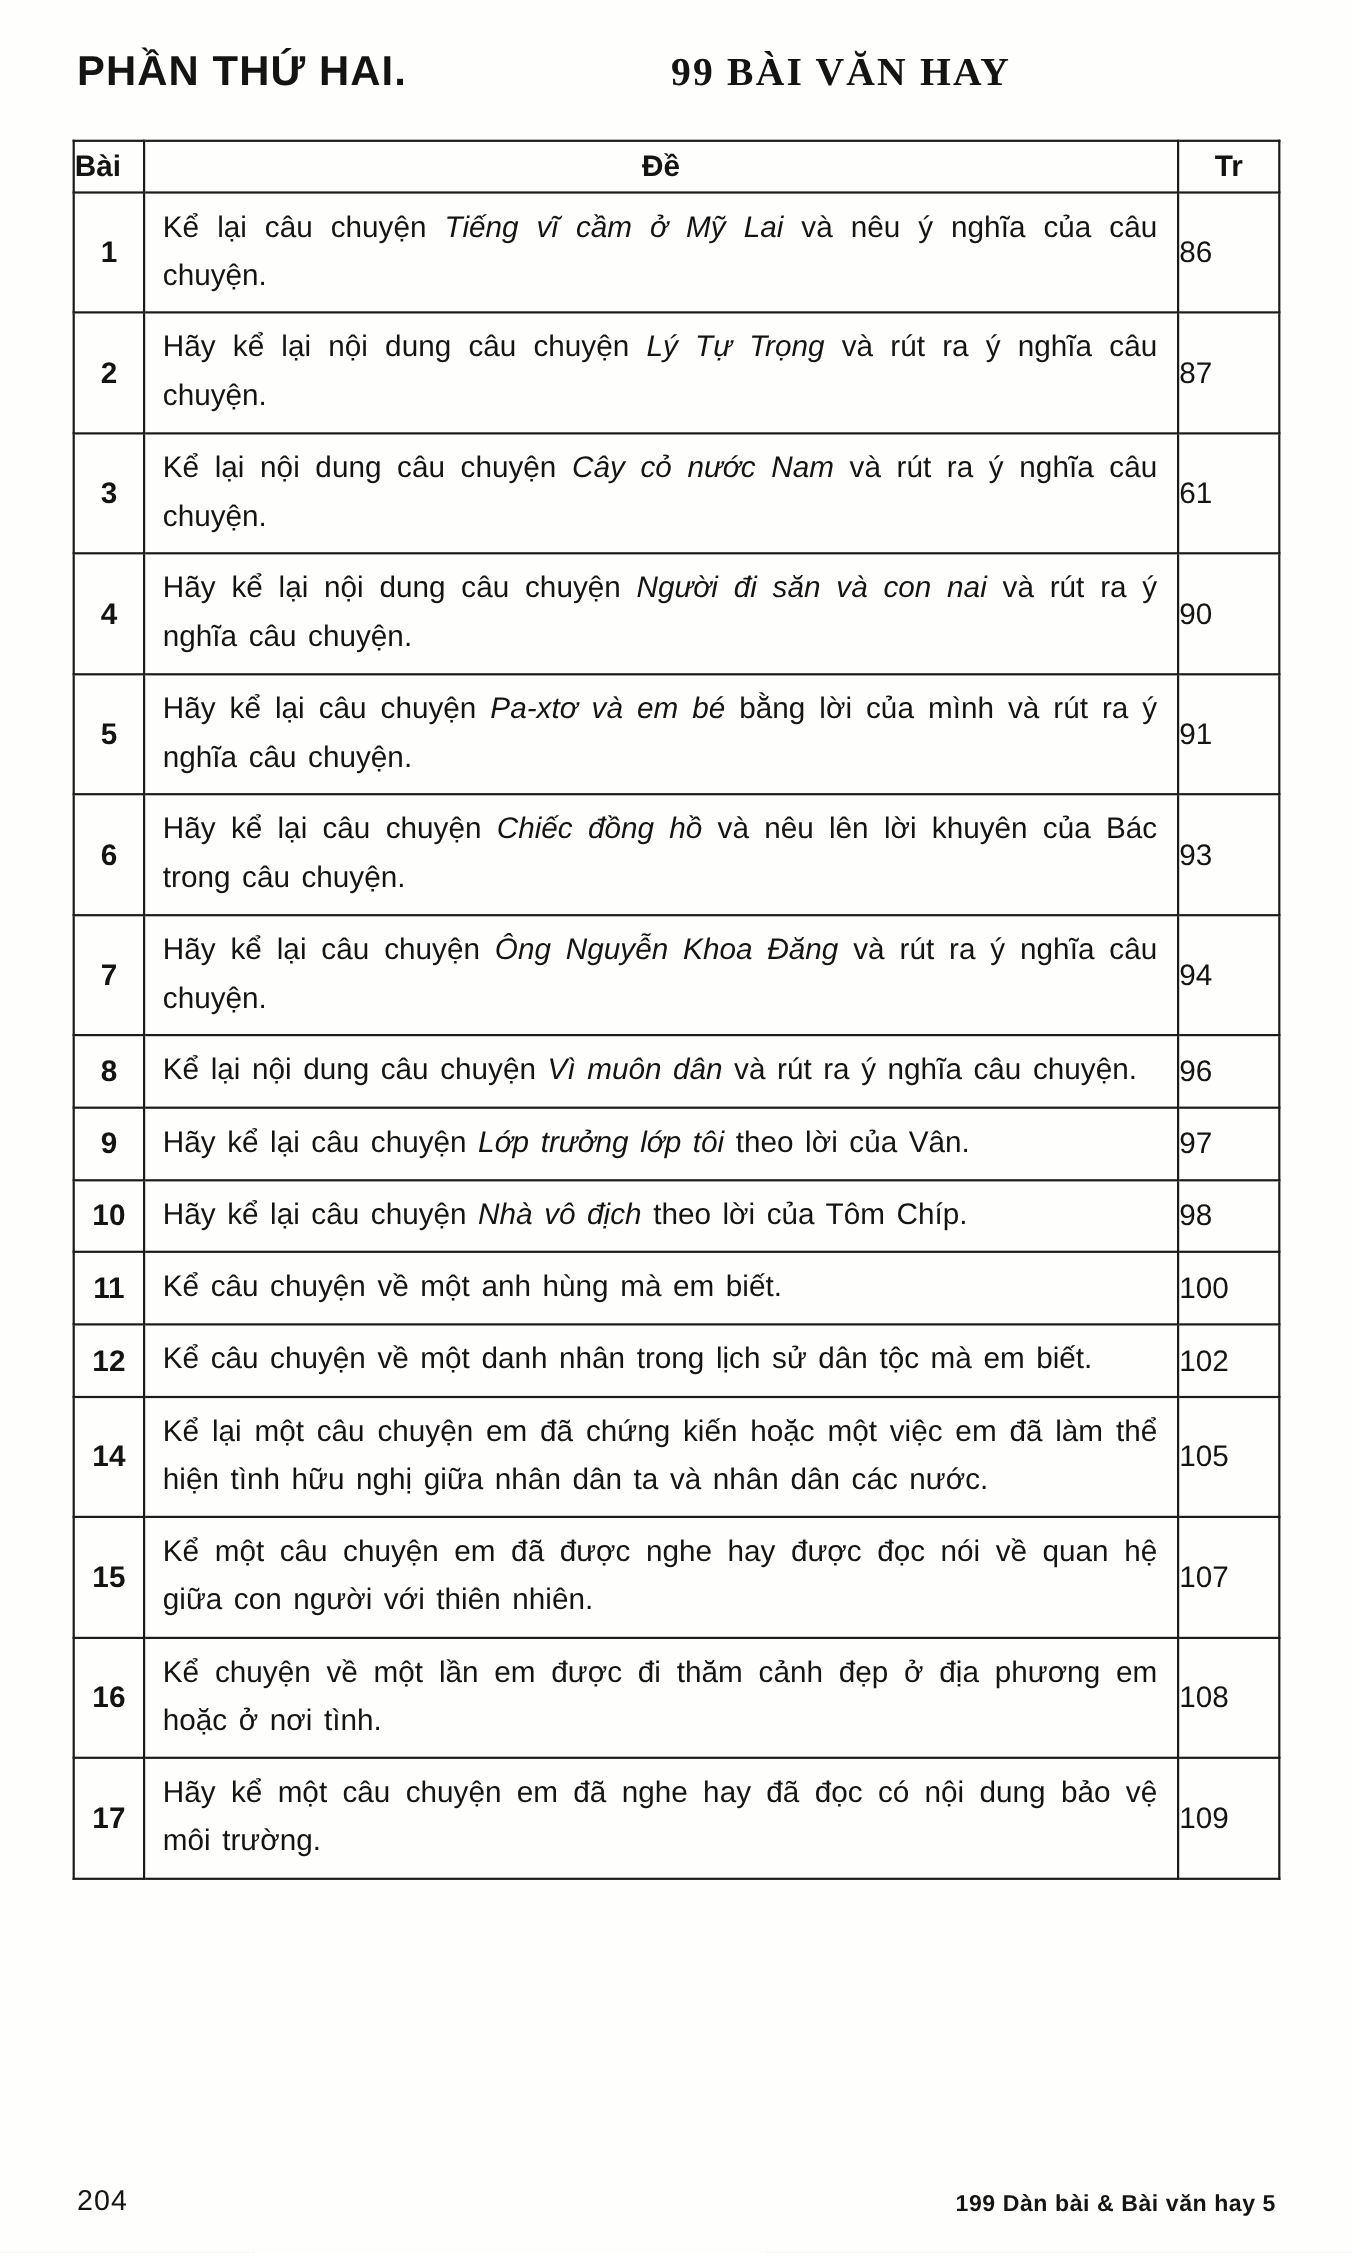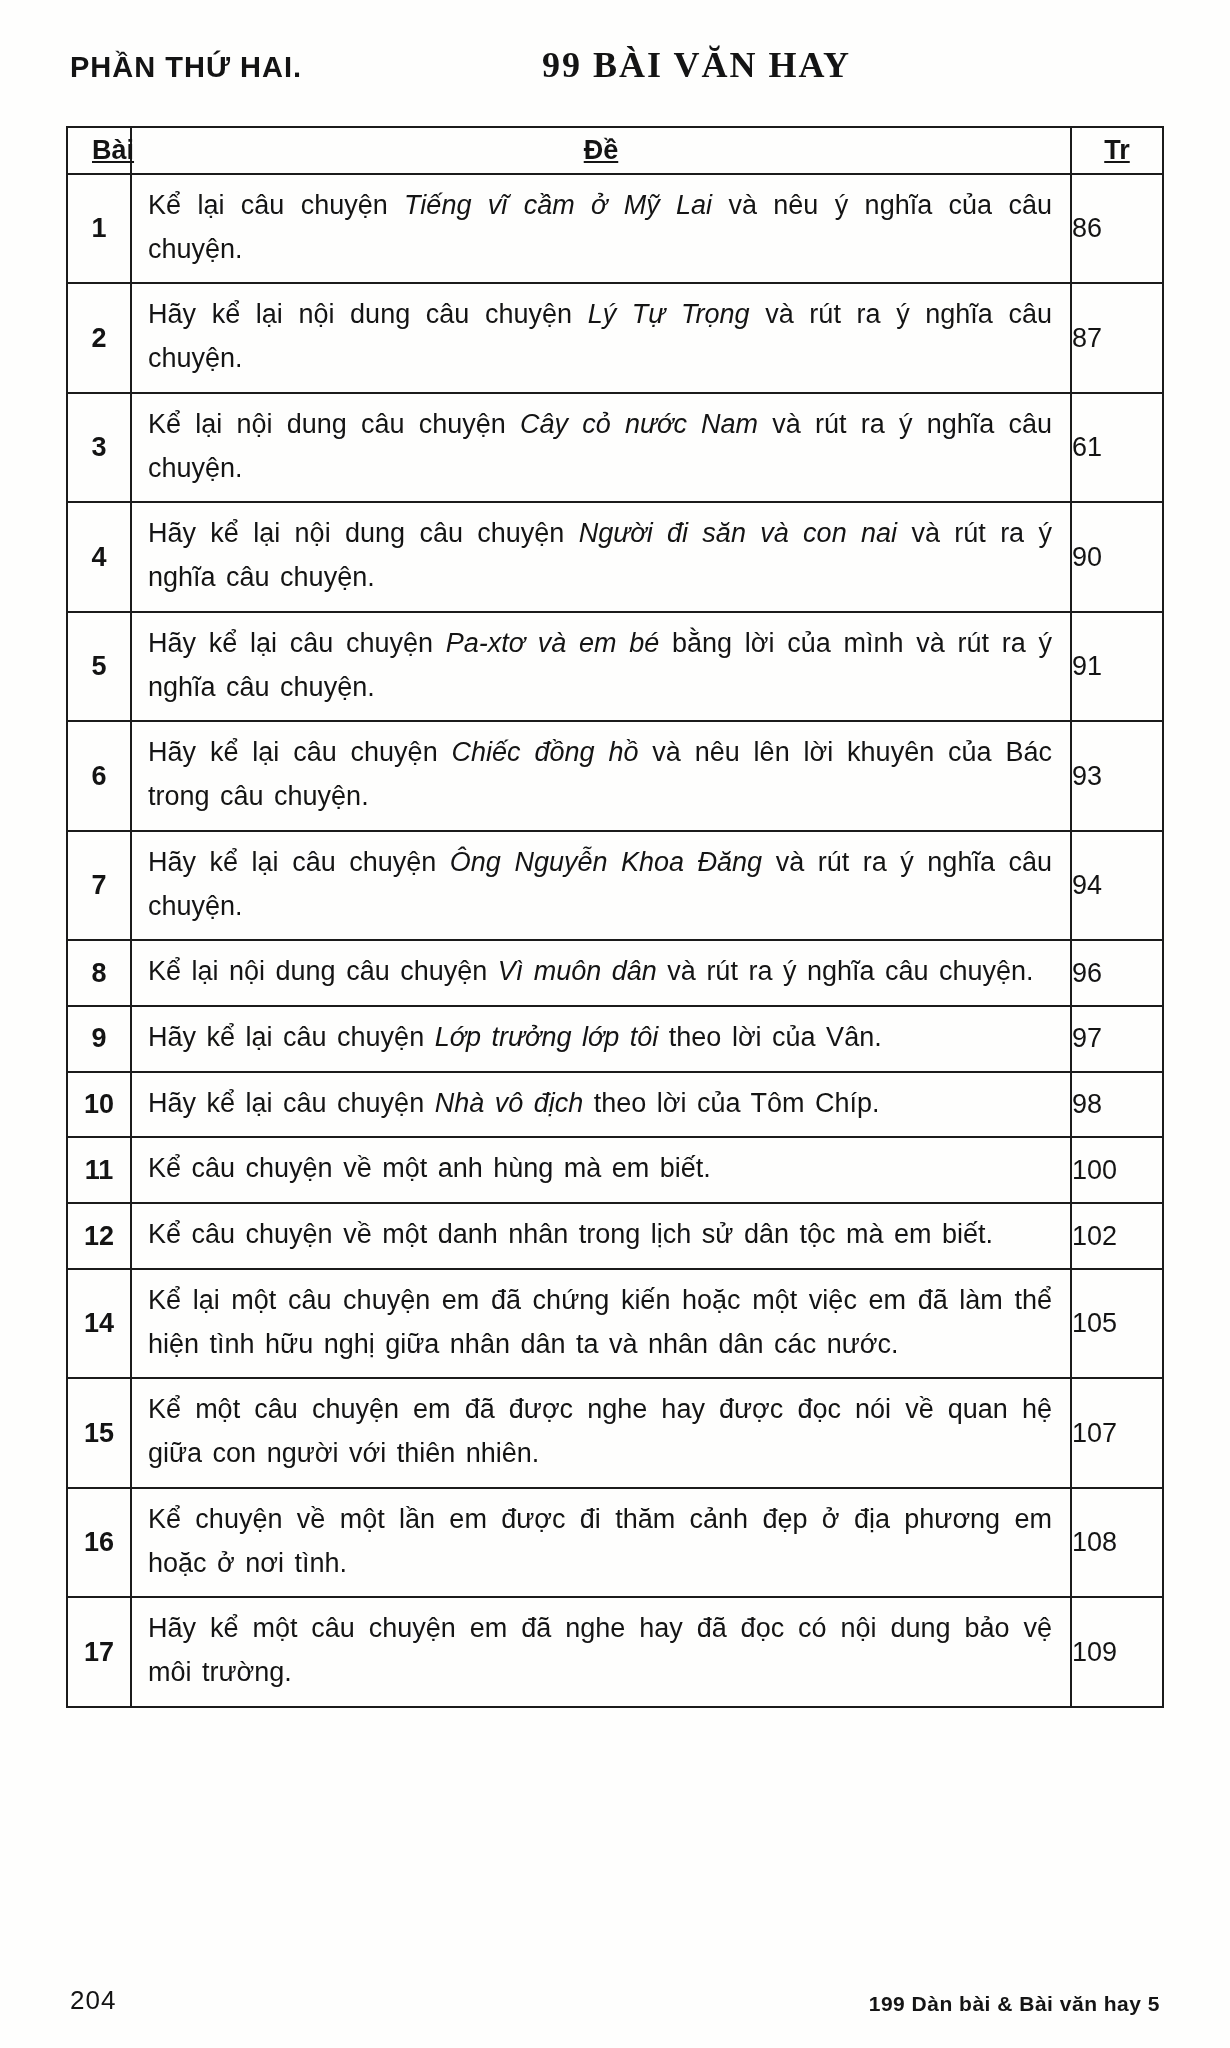--- a/index.html
+++ b/index.html
@@ -18,21 +18,21 @@
     flex-direction: column;
   }
 
   
   .doc-header {
     display: flex;
     align-items: baseline;
     margin: 10px 0 40px 4px;
   }
   .part-title {
-    font-size: 29px;
+    font-size: 38px;
     font-weight: 700;
     letter-spacing: 1px;
   }
   .book-title {
     font-family: "Liberation Serif", "DejaVu Serif", serif;
     font-size: 36px;
     font-weight: 700;
     letter-spacing: 2px;
     margin-left: 240px;
   }
@@ -44,22 +44,21 @@
     table-layout: fixed;
   }
   table.toc th,
   table.toc td {
     border: 2px solid #1b1b1b;
     font-size: 27px;
     vertical-align: middle;
   }
   table.toc thead th {
     font-weight: 700;
-    padding: 7px 24px;
-    text-decoration: underline;
+    padding: 7px 0;
   }
   th.h-bai { width: 64px; text-align: left; padding-left: 8px; }
   th.h-de  { text-align: center; border-radius: 13px; }
   th.h-tr  { width: 92px; text-align: center; }
 
   td.col-bai {
     text-align: center;
     font-weight: 700;
     font-size: 28px;
   }

